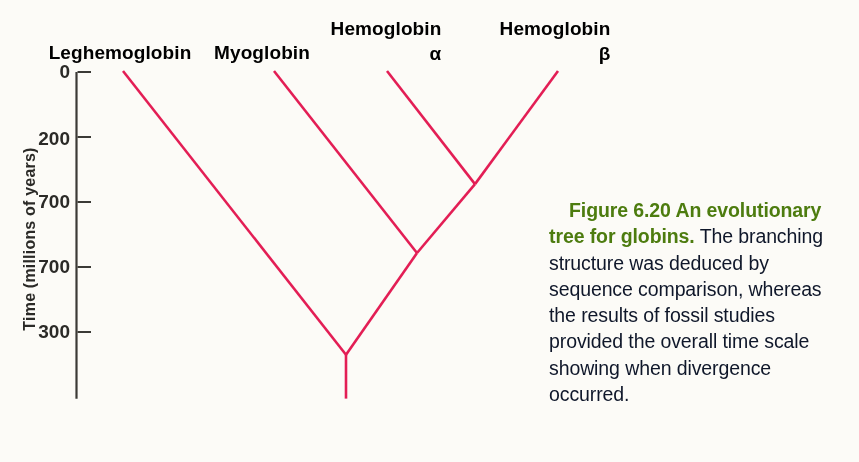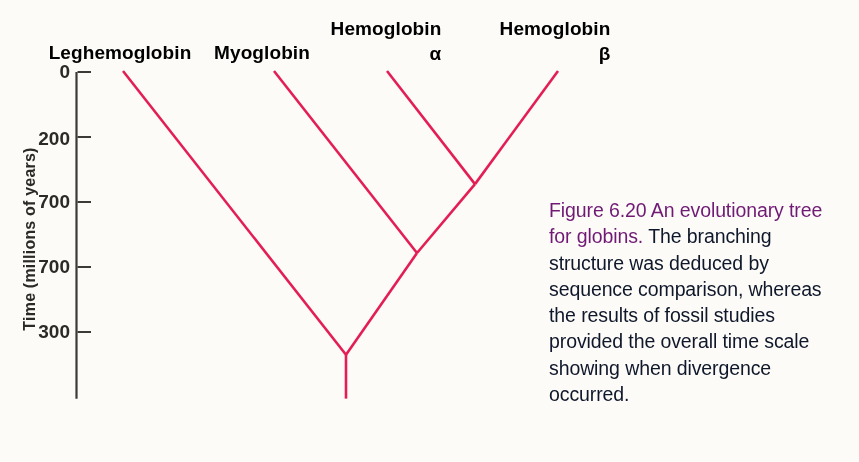--- a/index.html
+++ b/index.html
@@ -63,22 +63,23 @@
     position: absolute;
     left: 549px;
     top: 197px;
     width: 300px;
     font-size: 19.5px;
     line-height: 26.3px;
     letter-spacing: -0.1px;
     color: #38372f;
   }
   .caption .heading {
-    color: #701a75;
-    font-weight: 400;
+    color: #4d7c0f;
+    font-weight: 700;
+    margin-left: 20px;
   }
   .caption .body-text {
     color: #0f172a;
     font-weight: 400;
   }
 </style>
 </head>
 <body>
 
 <div class="stage">

